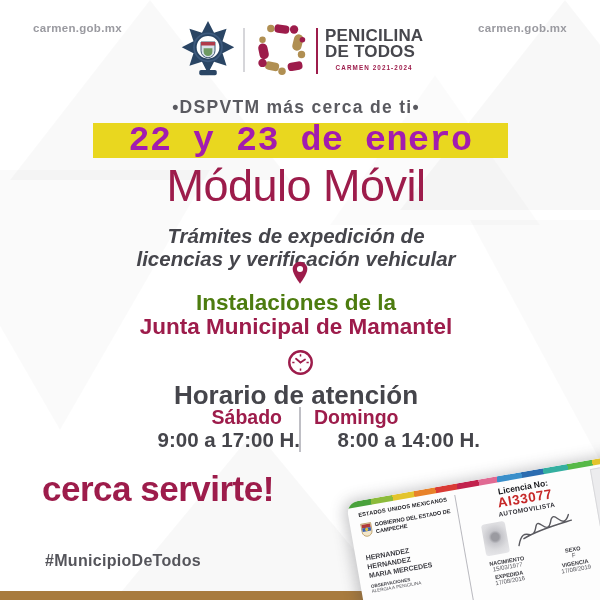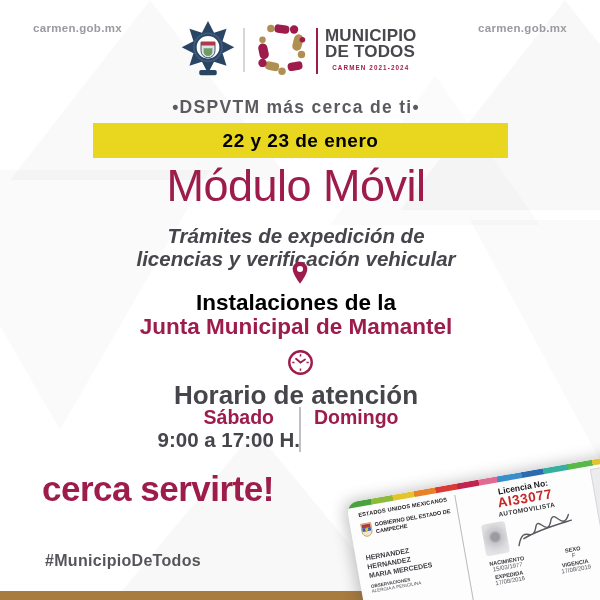--- a/index.html
+++ b/index.html
@@ -23,34 +23,34 @@
   .logo-div { position:absolute; left:316px; top:28px; width:2px; height:46px; background:#9d1c4b; }
   .logo-text { position:absolute; left:325px; top:28px; text-align:left; }
   .logo-text .big { font-size:17px; font-weight:bold; color:#47474d; line-height:.96; letter-spacing:.2px; }
   .logo-text .sub { margin-top:3px; font-size:6.3px; font-weight:bold; color:#9d1c4b; letter-spacing:1.1px; text-align:center; }
 
   
   .center { position:absolute; left:0; width:592px; text-align:center; }
   .tagline { top:97px; font-size:17.5px; font-weight:600; color:#5a5a60; letter-spacing:1.3px; }
   .date-banner { position:absolute; left:93px; top:123px; width:415px; height:35px; background:#e9d71f;
                  display:flex; align-items:center; justify-content:center; }
-  .date-banner span { font-size:19px; font-weight:bold; color:#000000; letter-spacing:.5px; }
+  .date-banner span { font-size:35px; font-weight:bold; color:#a21caf; letter-spacing:.5px;font-family:Liberation Mono, monospace; }
   .title { top:160px; font-size:45px; font-weight:normal; color:#9d1c4b; letter-spacing:-.5px; }
   .subtitle { top:225px; font-size:20.5px; font-weight:bold; font-style:italic; color:#45454b; line-height:1.12; }
   .icon-wrap { position:absolute; left:0; width:600px; display:flex; justify-content:center; }
   .pin-wrap { top:261px; }
-  .loc1 { top:290px; font-size:22.5px; font-weight:bold; color:#000000; }
+  .loc1 { top:290px; font-size:22.5px; font-weight:bold; color:#4d7c0f; }
   .loc2 { top:314px; font-size:22.5px; font-weight:bold; color:#9d1c4b; }
   .clock-wrap { top:349px; }
   .sched-title { top:380px; font-size:26px; font-weight:bold; color:#45454b; }
   .sched { position:absolute; left:120px; top:407px; width:360px; }
   .sched-row { display:flex; }
   .sched-cell { width:180px; }
   .day { font-size:19.5px; font-weight:bold; color:#9d1c4b; line-height:1.1; }
-  .day.sat { text-align:right; padding-right:26px; }
+  .day.sat { text-align:right; padding-right:18px; }
   .day.sun { text-align:left; padding-left:14px; }
   .hours { font-size:20.5px; font-weight:bold; color:#45454b; text-align:right; line-height:1.15; }
   .sched-div { position:absolute; left:299px; top:407px; width:2px; height:45px; background:#bfbfc5; }
 
   
   .slogan { position:absolute; left:42px; top:472px; font-size:35px; font-weight:bold; color:#9d1c4b; line-height:.95; letter-spacing:-.5px; }
   .hashtag { position:absolute; left:45px; top:552px; font-size:16px; font-weight:bold; color:#55555b; letter-spacing:.3px; }
   .bottom-bar { position:absolute; left:0; top:591px; width:600px; height:9px; background:#a87b3e; z-index:3; }
 
   
@@ -125,21 +125,21 @@
     <circle cx="7" cy="45" r="4.5" fill="#9d1c4b"></circle>
     <rect x="3" y="24" width="10" height="17" rx="5" fill="#9d1c4b" transform="rotate(-12 8 32)"></rect>
     <circle cx="7" cy="20" r="3.5" fill="#b08f52"></circle>
     <circle cx="50" cy="20" r="3" fill="#9d1c4b"></circle>
   </g>
 </svg>
 
 <div class="logo-div"></div>
 
 <div class="logo-text">
-  <div class="big">MUNICIPIO</div>
+  <div class="big">PENICILINA</div>
   <div class="big">DE TODOS</div>
   <div class="sub">CARMEN 2021-2024</div>
 </div>
 
 <div class="center tagline">•DSPVTM más cerca de ti•</div>
 
 <div class="date-banner">
   <span>22 y 23 de enero</span>
 </div>
 
@@ -174,20 +174,21 @@
 
 <div class="center sched-title">Horario de atención</div>
 
 <div class="sched">
   <div class="sched-row">
     <div class="sched-cell day sat">Sábado</div>
     <div class="sched-cell day sun">Domingo</div>
   </div>
   <div class="sched-row">
     <div class="sched-cell hours">9:00 a 17:00 H.</div>
+    <div class="sched-cell hours">8:00 a 14:00 H.</div>
   </div>
 </div>
 <div class="sched-div"></div>
 
 <div class="slogan">
   <div>cerca servirte!</div>
 </div>
 
 <div class="hashtag">#MunicipioDeTodos</div>
 

